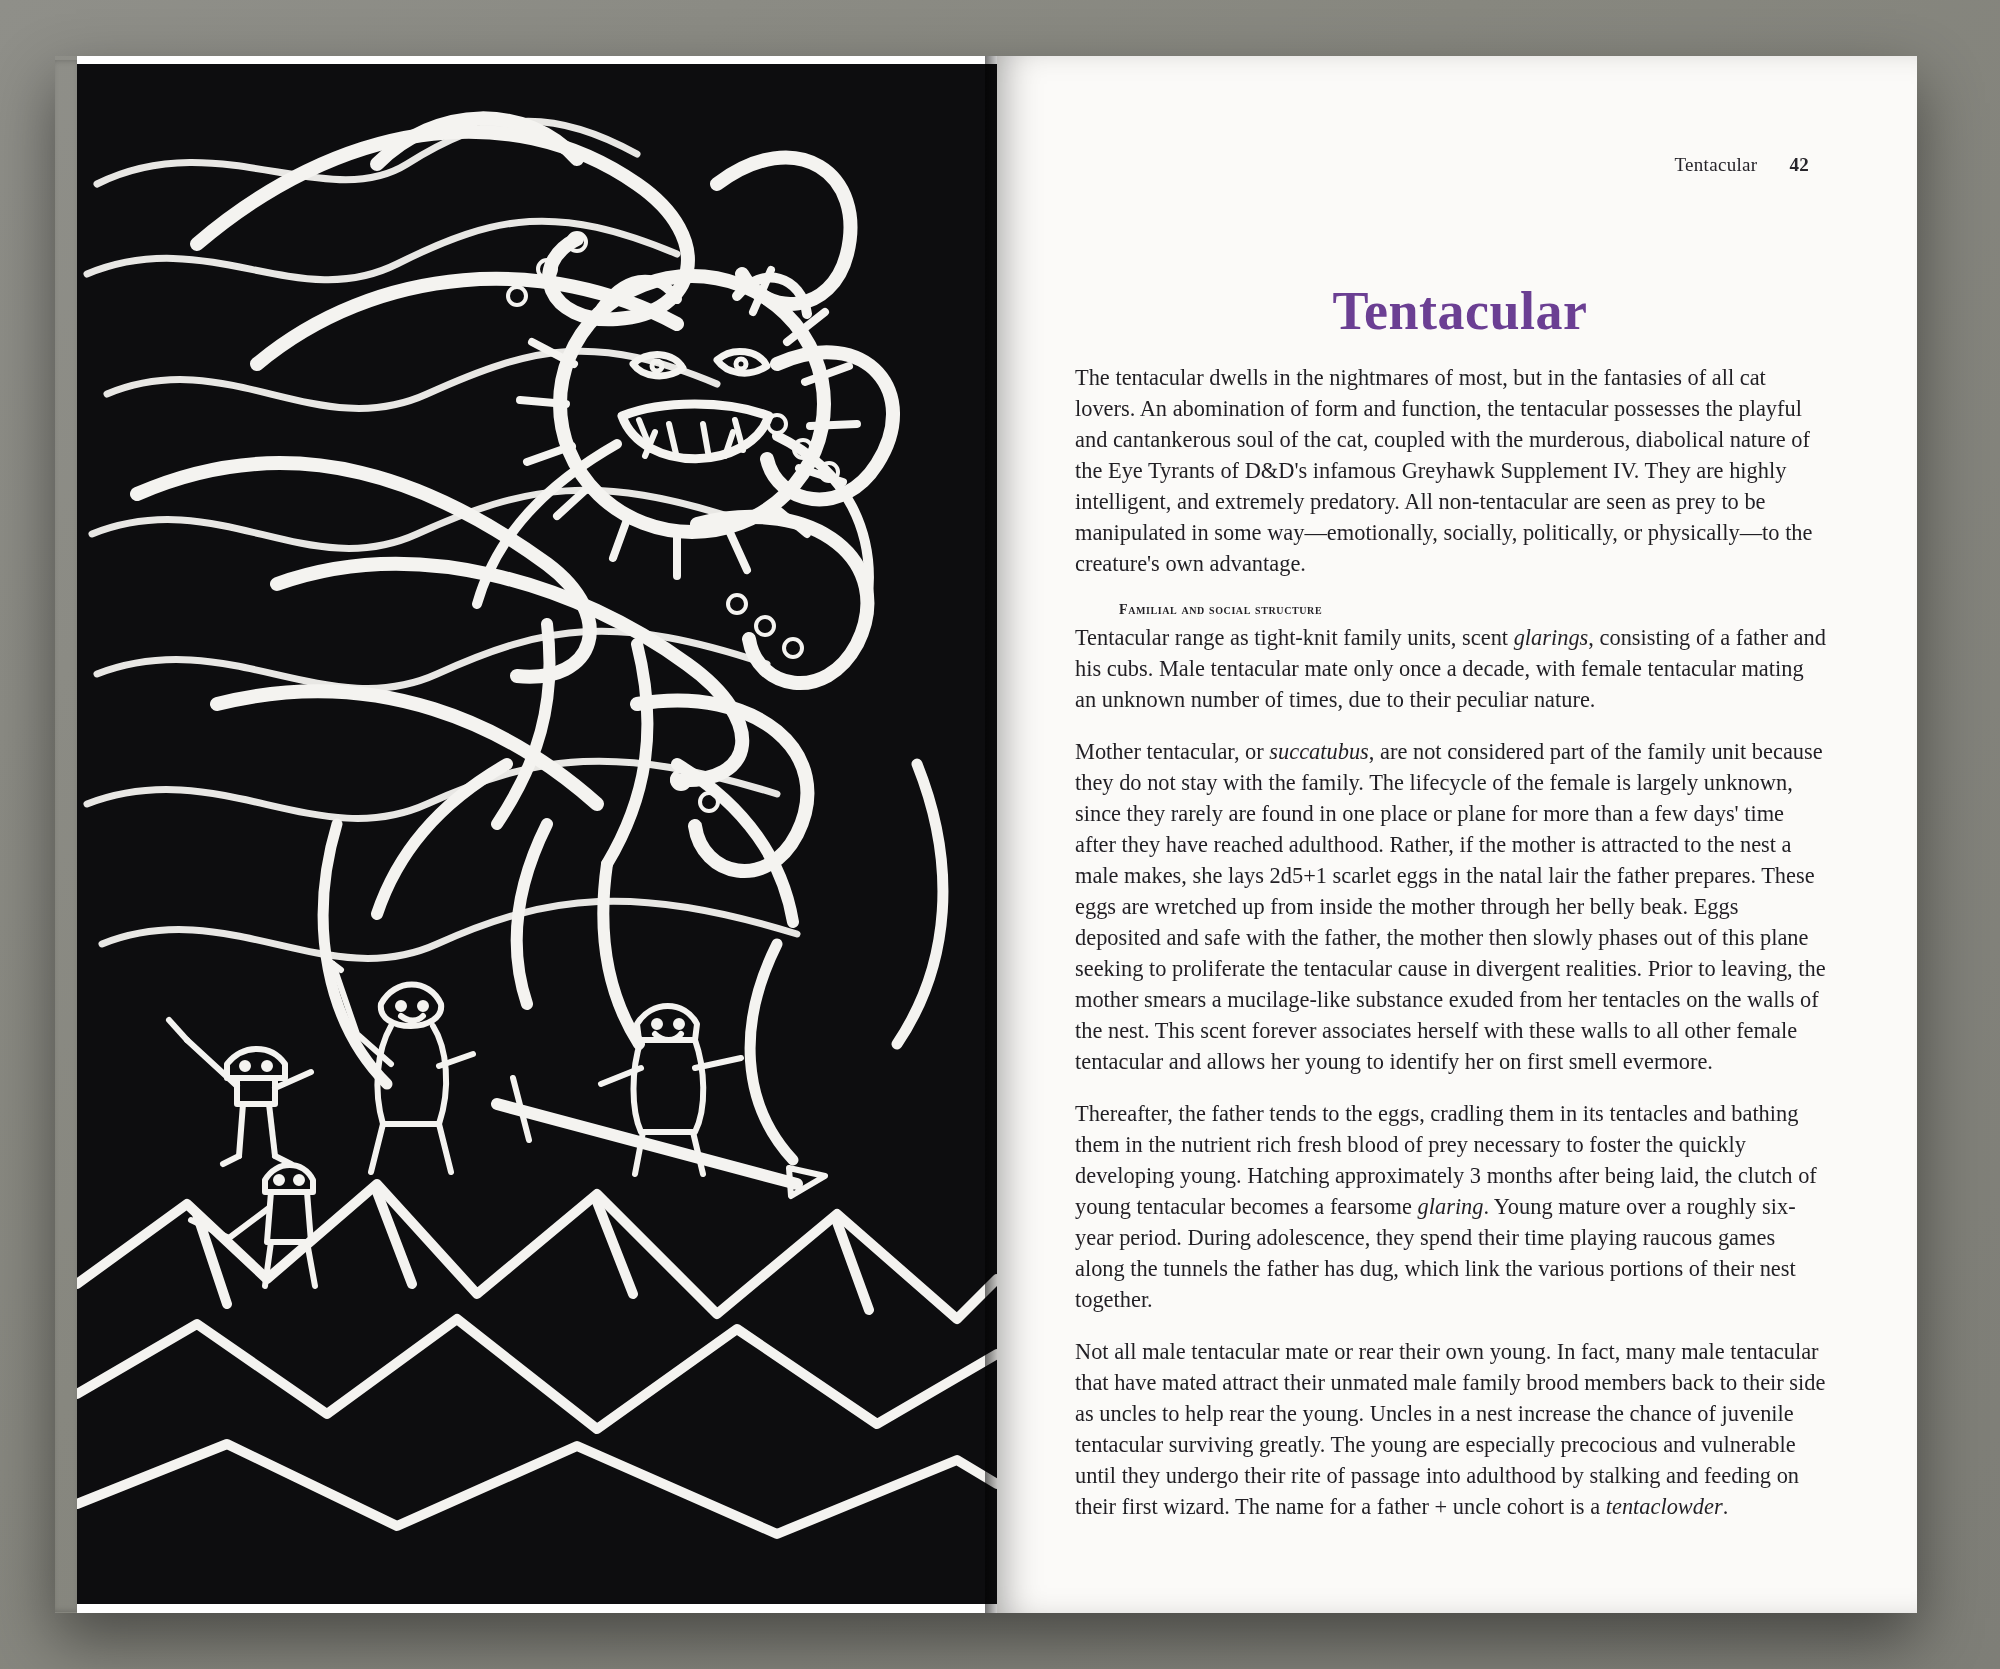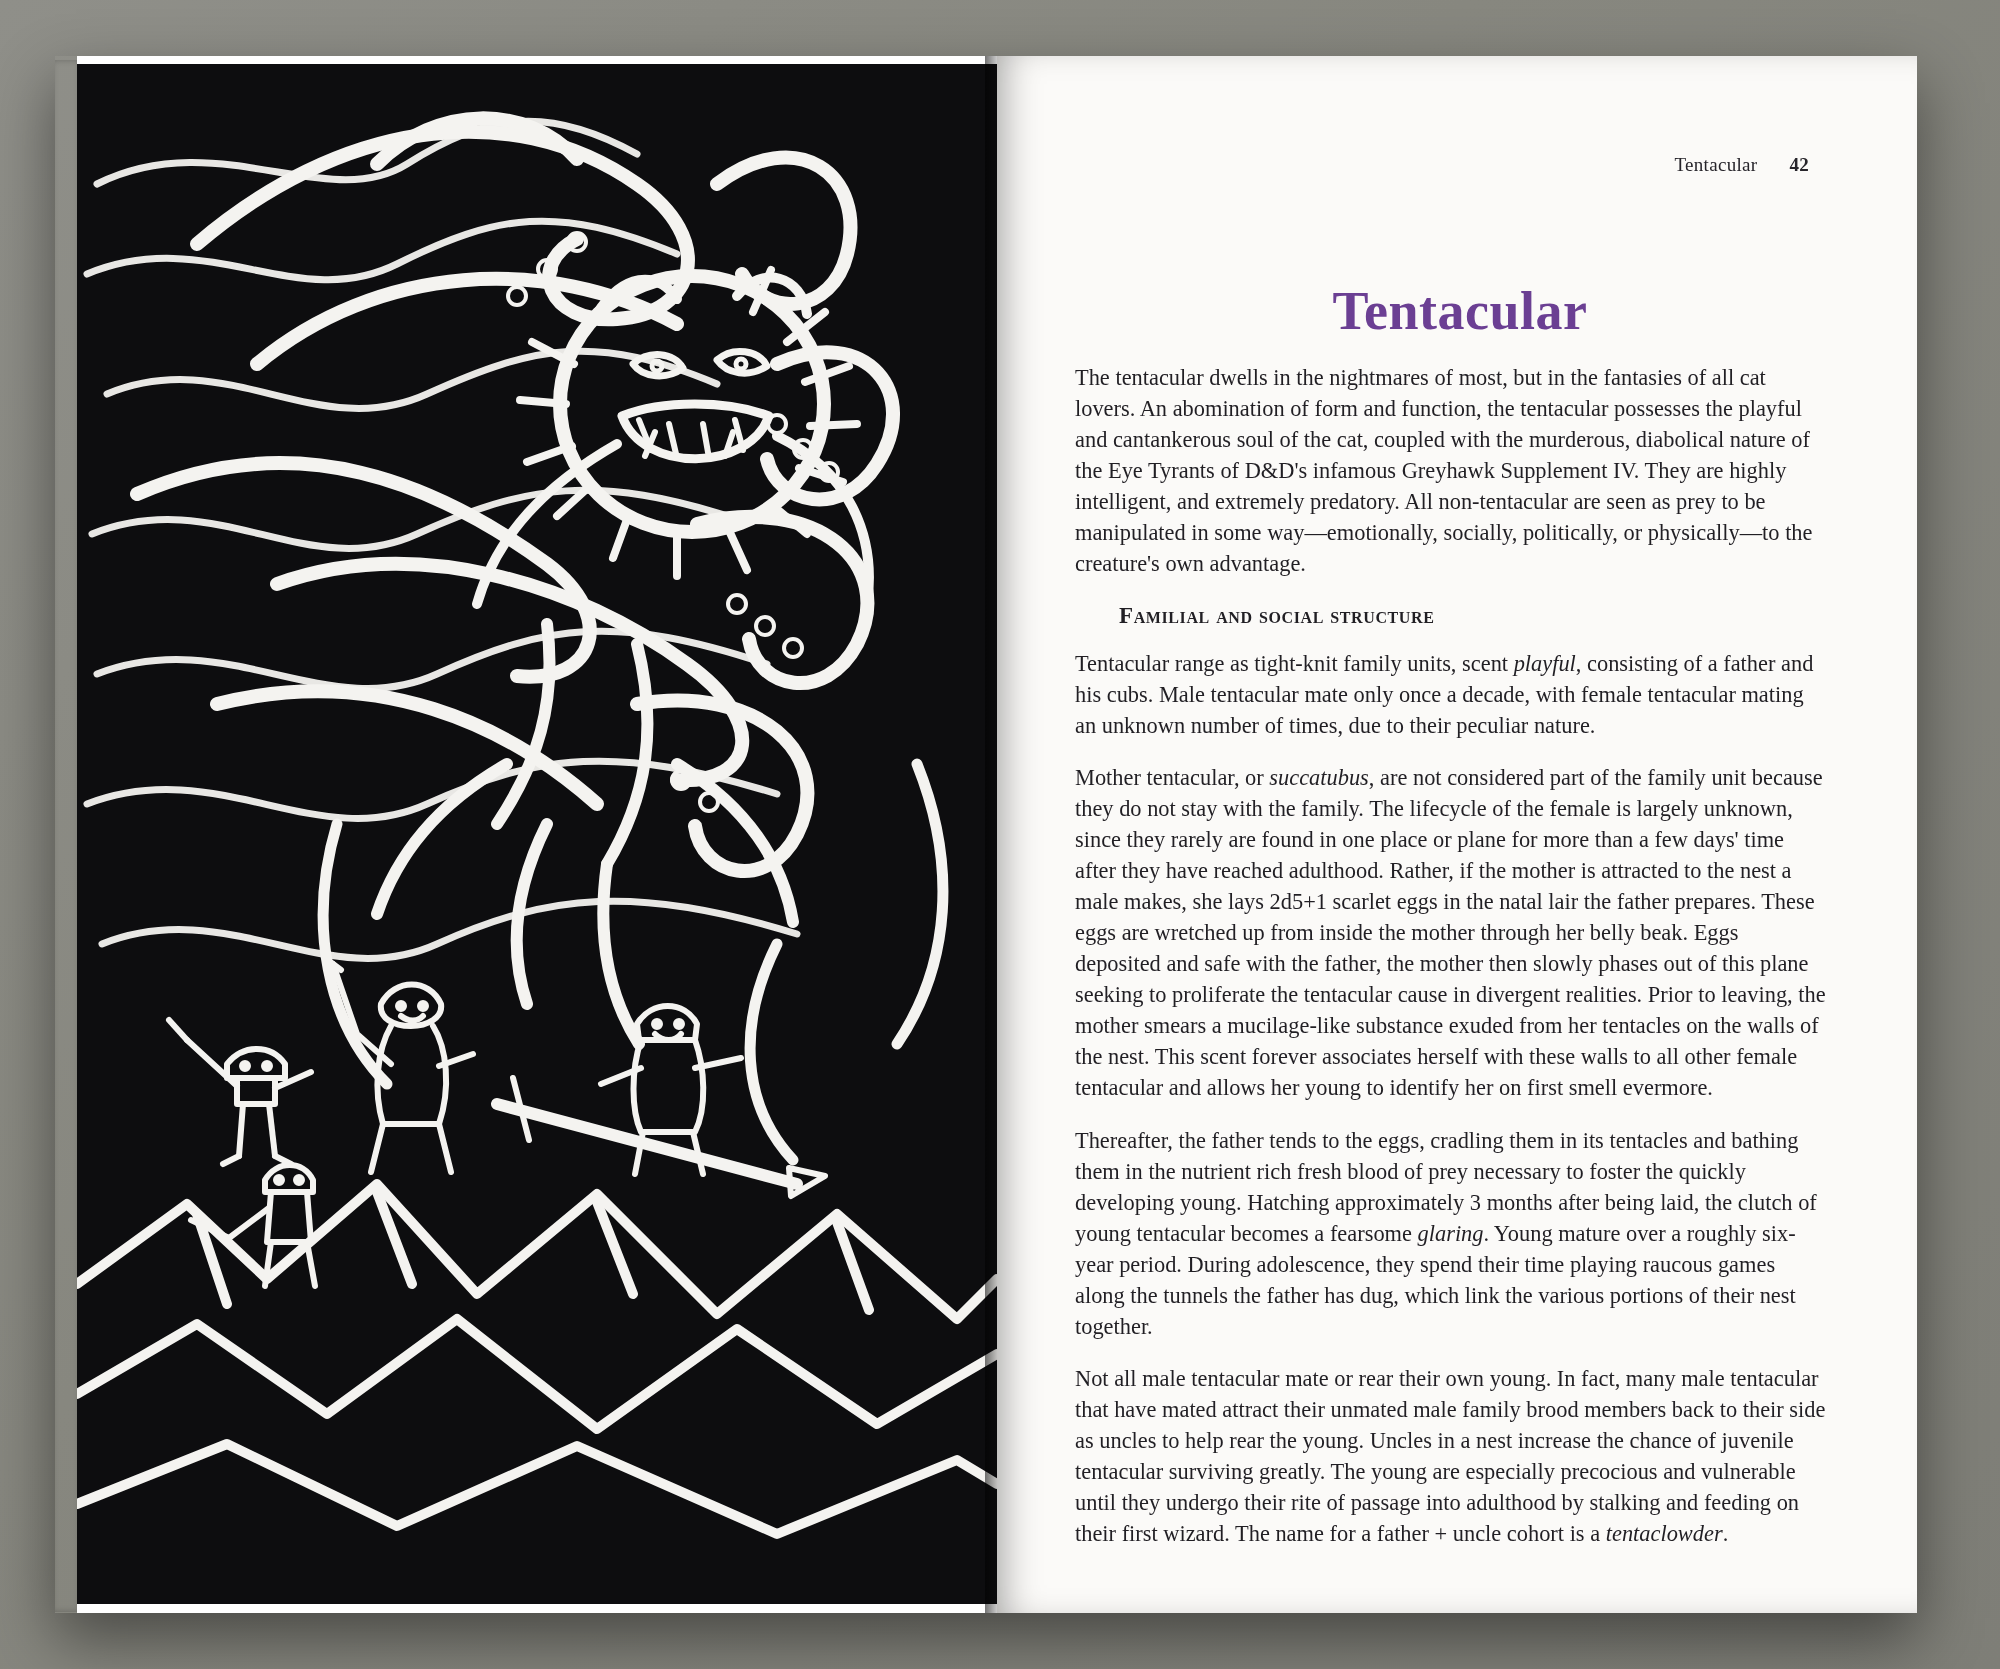--- a/index.html
+++ b/index.html
@@ -124,22 +124,22 @@
     width: 752px;
     color: #211f24;
     font-size: 22.4px;
     line-height: 1.385;
     text-align: left;
   }
   .body-col p {
     margin: 0 0 21px 0;
   }
   .subhead {
-    margin: 4px 0 16px 44px;
-    font-size: 23px;
+    margin: 4px 0 2px 44px;
+    font-size: 14px;
     font-variant: small-caps;
     font-weight: bold;
     letter-spacing: 0.6px;
     color: #211f24;
   }
   em { font-style: italic; }
 
   
   .gutter {
     position: absolute;
@@ -346,21 +346,21 @@
       </div>
 
       <h1 class="chapter-title">Tentacular</h1>
 
       <div class="body-col">
 
         <p>The tentacular dwells in the nightmares of most, but in the fantasies of all cat lovers. An abomination of form and function, the tentacular possesses the playful and cantankerous soul of the cat, coupled with the murderous, diabolical nature of the Eye Tyrants of D&amp;D's infamous Greyhawk Supplement IV. They are highly intelligent, and extremely predatory. All non-tentacular are seen as prey to be manipulated in some way—emotionally, socially, politically, or physically—to the creature's own advantage.</p>
 
         <div class="subhead">Familial and social structure</div>
 
-        <p><span>Tentacular range as tight-knit family units, scent </span><em>playful</em><span>, consisting of a father and his cubs. Male tentacular mate only once a decade, with female tentacular mating an unknown number of times, due to their peculiar nature.</span></p>
+        <p><span>Tentacular range as tight-knit family units, scent </span><em>glarings</em><span>, consisting of a father and his cubs. Male tentacular mate only once a decade, with female tentacular mating an unknown number of times, due to their peculiar nature.</span></p>
 
         <p><span>Mother tentacular, or </span><em>succatubus</em><span>, are not considered part of the family unit because they do not stay with the family. The lifecycle of the female is largely unknown, since they rarely are found in one place or plane for more than a few days' time after they have reached adulthood. Rather, if the mother is attracted to the nest a male makes, she lays 2d5+1 scarlet eggs in the natal lair the father prepares. These eggs are wretched up from inside the mother through her belly beak. Eggs deposited and safe with the father, the mother then slowly phases out of this plane seeking to proliferate the tentacular cause in divergent realities. Prior to leaving, the mother smears a mucilage-like substance exuded from her tentacles on the walls of the nest. This scent forever associates herself with these walls to all other female tentacular and allows her young to identify her on first smell evermore.</span></p>
 
         <p><span>Thereafter, the father tends to the eggs, cradling them in its tentacles and bathing them in the nutrient rich fresh blood of prey necessary to foster the quickly developing young. Hatching approximately 3 months after being laid, the clutch of young tentacular becomes a fearsome </span><em>glaring</em><span>. Young mature over a roughly six-year period. During adolescence, they spend their time playing raucous games along the tunnels the father has dug, which link the various portions of their nest together.</span></p>
 
         <p><span>Not all male tentacular mate or rear their own young. In fact, many male tentacular that have mated attract their unmated male family brood members back to their side as uncles to help rear the young. Uncles in a nest increase the chance of juvenile tentacular surviving greatly. The young are especially precocious and vulnerable until they undergo their rite of passage into adulthood by stalking and feeding on their first wizard. The name for a father + uncle cohort is a </span><em>tentaclowder</em><span>.</span></p>
 
       </div>
     </div>
   </div>

